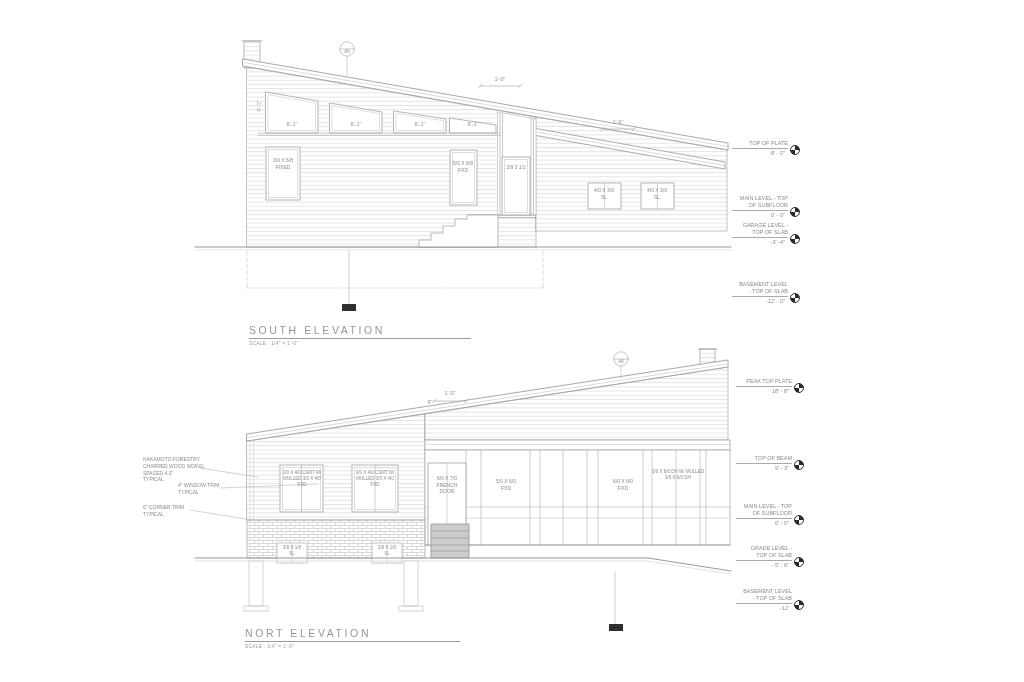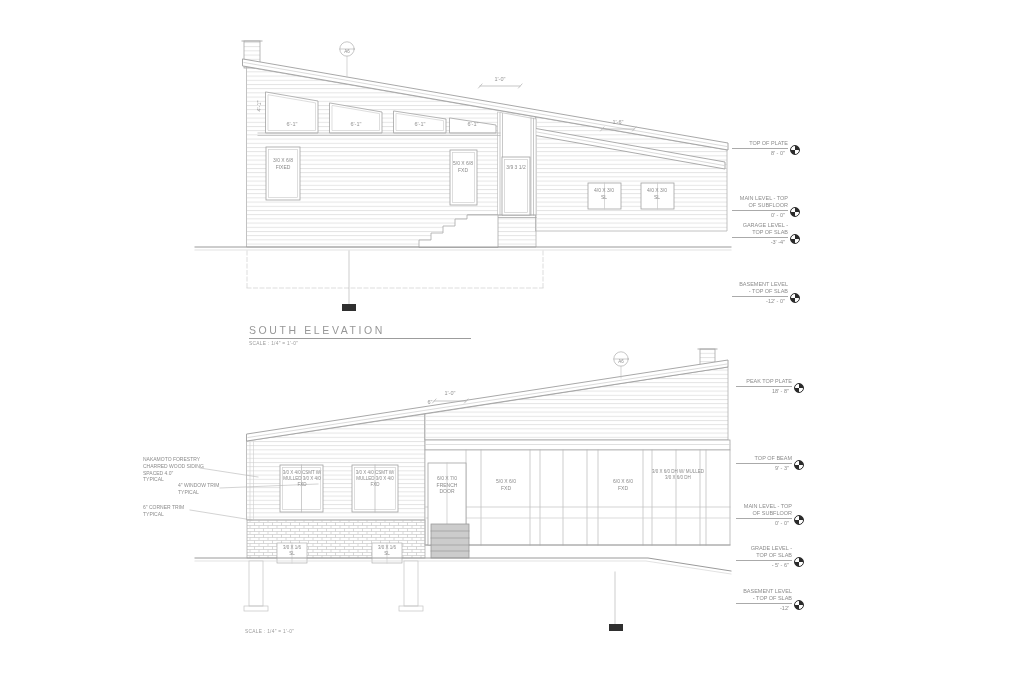--- a/index.html
+++ b/index.html
@@ -255,16 +255,17 @@
     <span class="mk"></span>
   </div>
   <div class="level" style="left:736px;top:588px;">
     <div class="name">BASEMENT LEVEL
 - TOP OF SLAB</div>
     <div class="elev">-12'</div>
     <span class="mk"></span>
   </div>
 
   <div class="title-block" style="left:245px;top:627px;">
+    <div class="t" style="width:215px;">NORT ELEVATION</div>
     <div class="s">SCALE :  1/4" = 1'-0"</div>
   </div>
 
 </div>
 
 </body></html>

